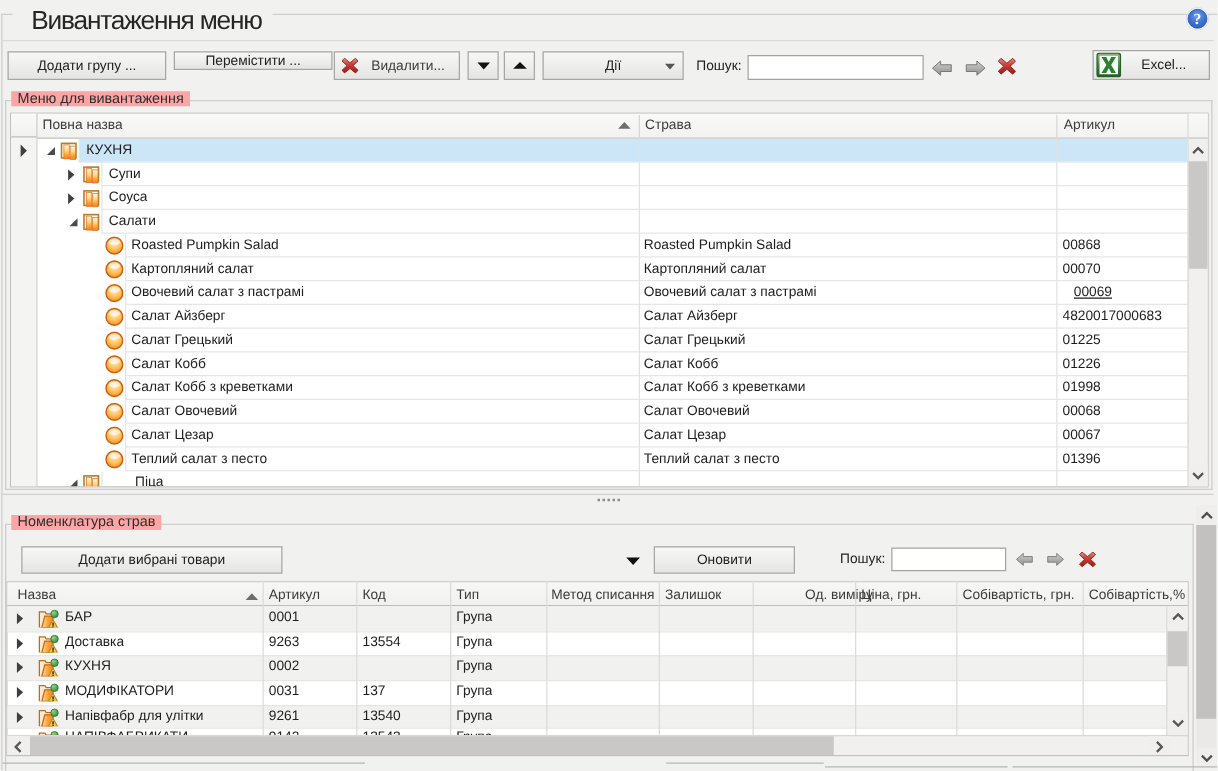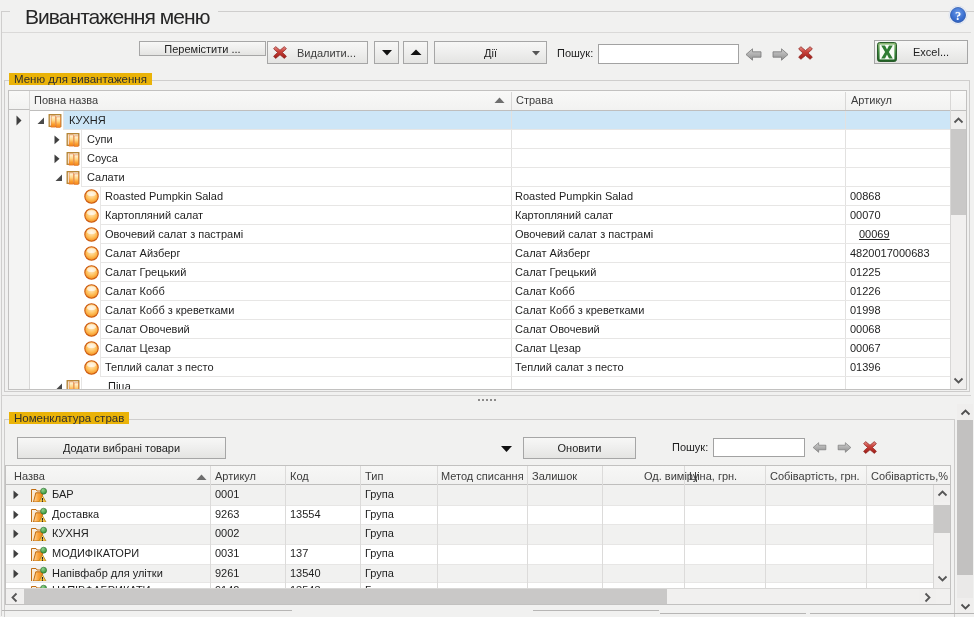--- a/index.html
+++ b/index.html
@@ -3,21 +3,21 @@
 <meta charset="utf-8">
 <style>
 html,body{margin:0;padding:0;}
 #page{position:relative;width:974px;height:617px;background:#f1f1f0;overflow:hidden;
   font-family:"Liberation Sans",sans-serif;font-size:11px;color:#1e1e1e;}
 .abs{position:absolute;}
 .hl{position:absolute;height:1px;background:#cfcecd;}
 .vl{position:absolute;width:1px;background:#cfcecd;}
 .btn{position:absolute;border:1px solid #a6a6a6;background:linear-gradient(#f7f7f6,#efefee 45%,#e4e4e2);
   display:flex;align-items:center;justify-content:center;color:#222;box-sizing:border-box;}
-.legend{position:absolute;background:#eab308;padding:0 5px;color:#2e2e2e;font-size:11.5px;}
+.legend{position:absolute;background:#fca5a5;padding:0 5px;color:#2e2e2e;font-size:11.5px;}
 .cellt{position:absolute;white-space:nowrap;overflow:hidden;}
 .hdrtxt{color:#3c3c3c;}
 svg{display:block;}
 </style>
 </head>
 <body>
 <div id="page">
 <svg width="0" height="0" style="position:absolute">
 <defs>
 <linearGradient id="gfold" x1="0" y1="0" x2="0" y2="1">
@@ -80,20 +80,21 @@
 <div class="abs" style="left:25px;top:5px;font-size:21px;letter-spacing:-0.95px;color:#262626;">Вивантаження меню</div>
 
 <svg class="abs" style="left:948px;top:5px;" width="20" height="20" viewBox="0 0 20 20">
   <circle cx="10" cy="10" r="9" fill="#fdfdfd" stroke="#c8d4ea" stroke-width="0.6"></circle>
   <circle cx="10" cy="10" r="7.6" fill="url(#ghelp)" stroke="#2d57a8" stroke-width="0.7"></circle>
   <text x="10" y="14.6" font-family="Liberation Serif" font-size="12.5" font-weight="bold" fill="#fff" text-anchor="middle">?</text>
 </svg>
 
 <div class="hl" style="left:2px;top:32px;width:969px;background:#dad9d8;"></div>
 
+<div class="btn" style="left:6px;top:41px;width:127px;height:23px;">Додати групу ...</div>
 <div class="btn" style="left:139px;top:41px;width:127px;height:15px;">Перемістити ...</div>
 <div class="btn" style="left:267px;top:41px;width:101px;height:23px;"></div>
 <svg class="abs" style="left:273px;top:46px;" width="14" height="13" viewBox="0 0 14 13">
   <path d="M2.6 0.6 L7 4.2 L11.4 0.6 L13.4 2.8 L9.4 6.5 L13.4 10.2 L11.4 12.4 L7 8.8 L2.6 12.4 L0.6 10.2 L4.6 6.5 L0.6 2.8 Z" fill="url(#gred)" stroke="#8d211c" stroke-width="0.7"></path>
 </svg>
 <div class="abs" style="left:297px;top:47px;color:#3d3d3d;">Видалити...</div>
 <div class="btn" style="left:374px;top:41px;width:25px;height:23px;">
       <svg width="12" height="7" viewBox="0 0 12 7">
         <polygon points="1,1 11,1 6,6.5" fill="#111"></polygon>
       </svg>

